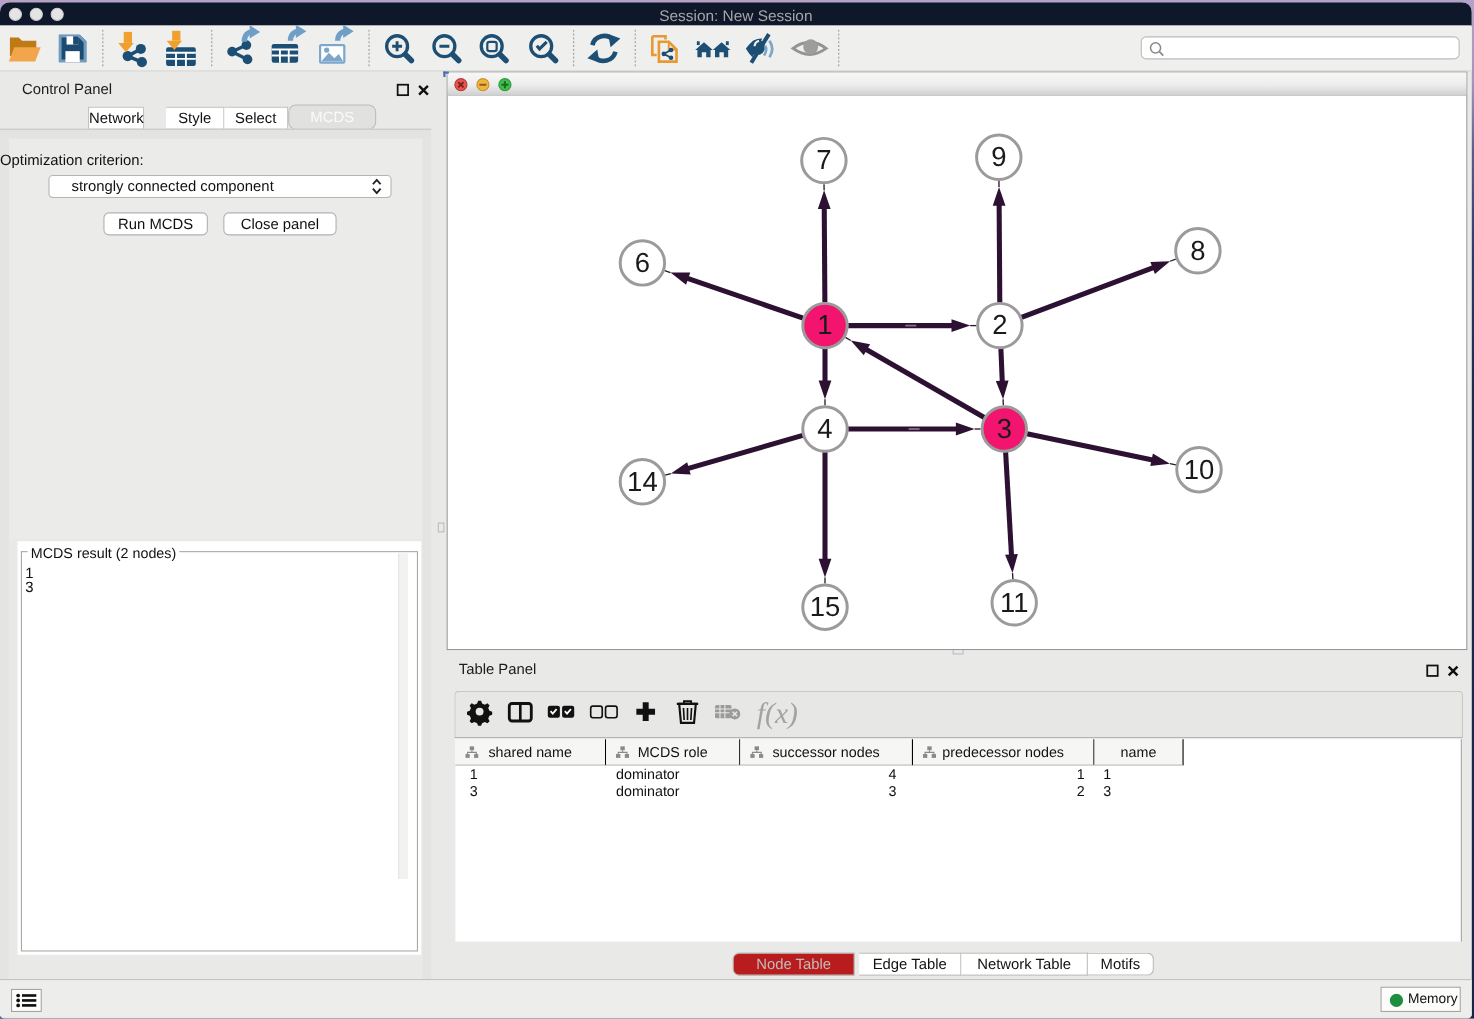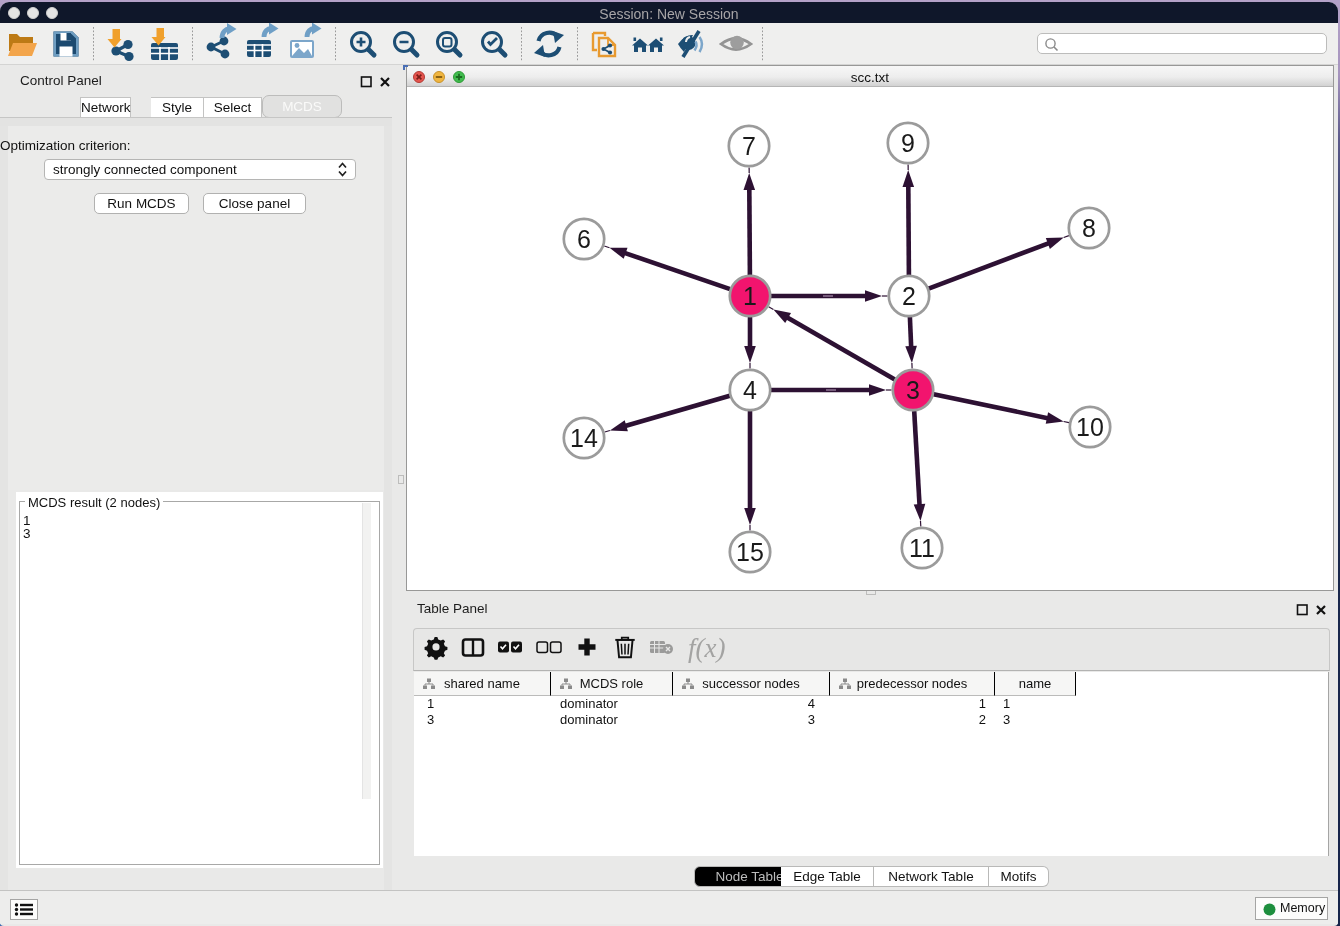--- a/index.html
+++ b/index.html
@@ -10,21 +10,21 @@
 #wtitle{position:absolute;top:4px;left:0;width:1338px;text-align:center;font-size:14px;color:#a7a5a7}
 #toolbar{position:absolute;left:0;top:21px;width:1338px;height:42px;background:#efefee;border-bottom:1px solid #d4d4d3}
 .tsep{position:absolute;top:25px;height:34px;width:1px;background-image:linear-gradient(#9a9a9a 1.5px,transparent 1.5px);background-size:1px 3.5px}
 #search{position:absolute;left:1037px;top:31px;width:290px;height:21px;background:#fff;border:1px solid #bcbcbb;border-radius:5px}
 
 #cp-title{position:absolute;left:20px;top:71px;font-size:13.5px;color:#1c1c1c}
 .tab{position:absolute;top:94.5px;height:21px;background:#fff;border:1px solid #c3c3c2;font-size:13.5px;color:#111;text-align:center;line-height:19px}
 #tabline{position:absolute;left:0;top:115px;width:392px;height:9px;background:#e3e3e2;border-top:1px solid #c6c6c5}
 #cp-body{position:absolute;left:0;top:124px;width:392px;height:364px;background:#ebebea}
 #opt-label{position:absolute;left:0;top:136px;width:400px;text-align:left;font-size:13.5px;color:#111}
-#dropdown{position:absolute;left:44px;top:157px;width:312px;height:21px;background:#fff;border:1px solid #b5b5b4;border-radius:4px;font-size:13.5px;color:#111;line-height:19px;padding-left:8px}
+#dropdown{position:absolute;left:44px;top:157px;width:312px;height:21px;background:#fff;border:1px solid #b5b5b4;border-radius:4px;font-size:13.5px;color:#111;line-height:19px;padding-left:20px}
 .btn{position:absolute;top:190.5px;height:21px;background:#fff;border:1px solid #b1b1b0;border-radius:5px;font-size:13.5px;color:#111;text-align:center;line-height:20px}
 #mcds-box{position:absolute;left:16px;top:490px;width:367px;height:376px;background:#fff}
 #mcds-group{position:absolute;left:19px;top:499px;width:361px;height:364px;border:1px solid #a8a8a7}
 #mcds-title{position:absolute;left:25px;top:492.5px;background:#fff;padding:0 3px;font-size:13px;color:#111}
 #mcds-text{position:absolute;left:23px;top:511.5px;font-size:13.5px;line-height:13.5px;color:#111}
 #mcds-sb{position:absolute;left:362px;top:501px;width:9px;height:296px;background:#f2f2f1;border-left:1px solid #e4e4e4}
 
 #net{position:absolute;left:406px;top:63px;width:928px;height:526px;border:1px solid #989897;background:#fff}
 #net-tb{position:absolute;left:0;top:0;width:926px;height:21px;background:linear-gradient(180deg,#f7f7f7 0%,#ededed 55%,#d2d2d2 100%);border-bottom:1px solid #b5b5b5}
 .light{position:absolute;top:5px;width:12px;height:12px;border-radius:50%}
@@ -207,21 +207,20 @@
 <div class="light" style="left:26px;background:#f0b53f;border:1px solid #c8922b">
           <svg width="10" height="10" style="position:absolute;left:0;top:0" viewBox="0 0 10 10">
             <path d="M1.8,5 h6.4" stroke="#8a6214" stroke-width="1.8"></path>
           </svg>
         </div>
 <div class="light" style="left:46px;background:#41bc4f;border:1px solid #2d9a36">
           <svg width="10" height="10" style="position:absolute;left:0;top:0" viewBox="0 0 10 10">
             <path d="M1.8,5 h6.4 M5,1.8 v6.4" stroke="#1a6b20" stroke-width="1.8"></path>
           </svg>
         </div>
-<div id="net-title">scc.txt</div>
 </div>
 <svg style="position:absolute;left:0;top:21px" width="926" height="503" viewBox="0 0 926 503">
 <line x1="342.9" y1="188.0" x2="342.3" y2="101.0" stroke="#2d1133" stroke-width="4.6"></line>
 <polygon points="342.2,86.0 348.1,103.0 336.5,103.0" fill="#2d1133"></polygon>
 <line x1="342.2" y1="86.0" x2="342.1" y2="80.5" stroke="#2d1133" stroke-width="1.2"></line>
 <line x1="323.1" y1="202.2" x2="216.7" y2="165.6" stroke="#2d1133" stroke-width="4.6"></line>
 <polygon points="202.5,160.8 220.5,160.8 216.7,171.8" fill="#2d1133"></polygon>
 <line x1="202.5" y1="160.8" x2="197.3" y2="159.0" stroke="#2d1133" stroke-width="1.2"></line>
 <line x1="364.0" y1="209.0" x2="460.0" y2="209.0" stroke="#2d1133" stroke-width="4.6"></line>
 <polygon points="475.0,209.0 458.0,214.8 458.0,203.2" fill="#2d1133"></polygon>
@@ -382,21 +381,21 @@
 <div class="cell" style="left:560px;top:694px">dominator</div>
 <div class="cell" style="left:673px;top:694px;width:142px;text-align:right">4</div>
 <div class="cell" style="left:830px;top:694px;width:156px;text-align:right">1</div>
 <div class="cell" style="left:1003px;top:694px">1</div>
 <div class="cell" style="left:427px;top:710px">3</div>
 <div class="cell" style="left:560px;top:710px">dominator</div>
 <div class="cell" style="left:673px;top:710px;width:142px;text-align:right">3</div>
 <div class="cell" style="left:830px;top:710px;width:156px;text-align:right">2</div>
 <div class="cell" style="left:1003px;top:710px">3</div>
 
-<div class="btab" style="left:694px;width:111px;background:#000000;color:#bdbdbc;border-radius:6px 0 0 6px">Node Table</div>
+<div class="btab" style="left:666px;width:111px;background:#b91c1c;color:#bdbdbc;border-radius:6px 0 0 6px">Node Table</div>
 <div class="btab" style="left:781px;width:93px;border-left:none">Edge Table</div>
 <div class="btab" style="left:874px;width:115px;border-left:none">Network Table</div>
 <div class="btab" style="left:989px;width:60px;border-left:none;border-radius:0 6px 6px 0">Motifs</div>
 
 <div id="statusbar"></div>
 <div id="listbtn">
       <svg width="20" height="15" style="position:absolute;left:3px;top:2px" viewBox="0 0 20 15">
         <g fill="#111">
           <circle cx="2.5" cy="3" r="1.7"></circle>
           <circle cx="2.5" cy="7.5" r="1.7"></circle>

